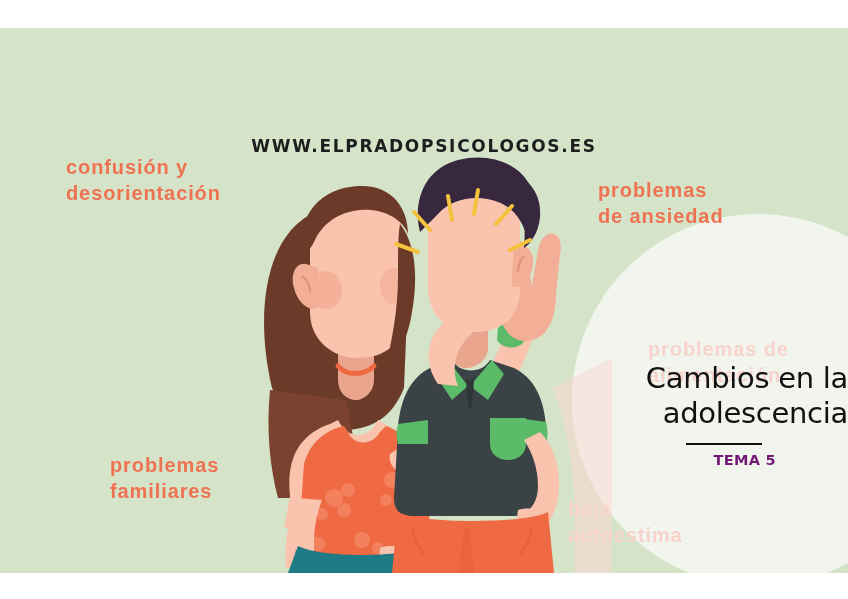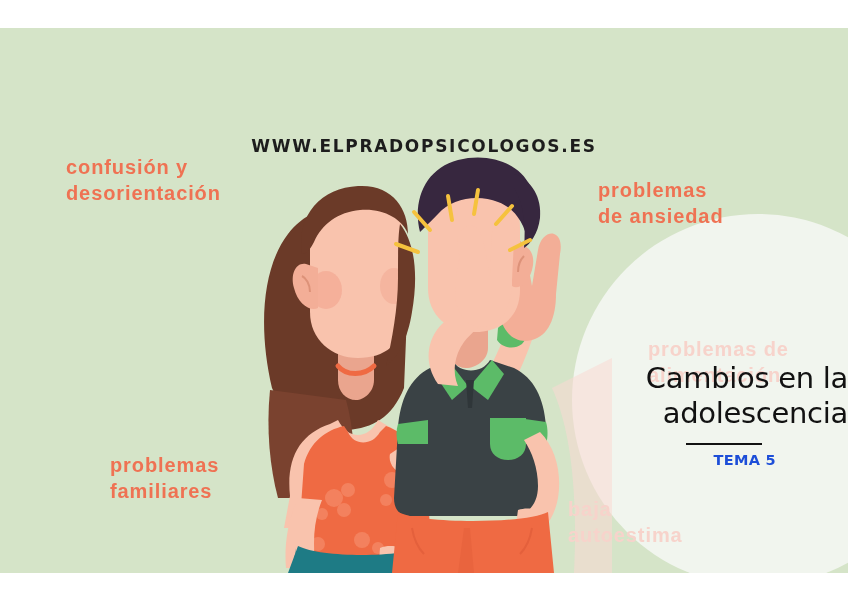--- a/index.html
+++ b/index.html
@@ -97,21 +97,21 @@
     height: 2px;
     background: #121212;
     margin: 11px 0 7px auto;
     margin-right: 86px;
   }
   .title-sub {
     font-family: "DejaVu Sans", sans-serif;
     font-size: 14.5px;
     font-weight: 700;
     letter-spacing: 0.3px;
-    color: #1d4ed8;
+    color: #701a75;
     margin-right: 72px;
   }
 
   
   .illustration {
     position: absolute;
     left: 252px;
     top: 0;
     width: 360px;
     height: 545px;

